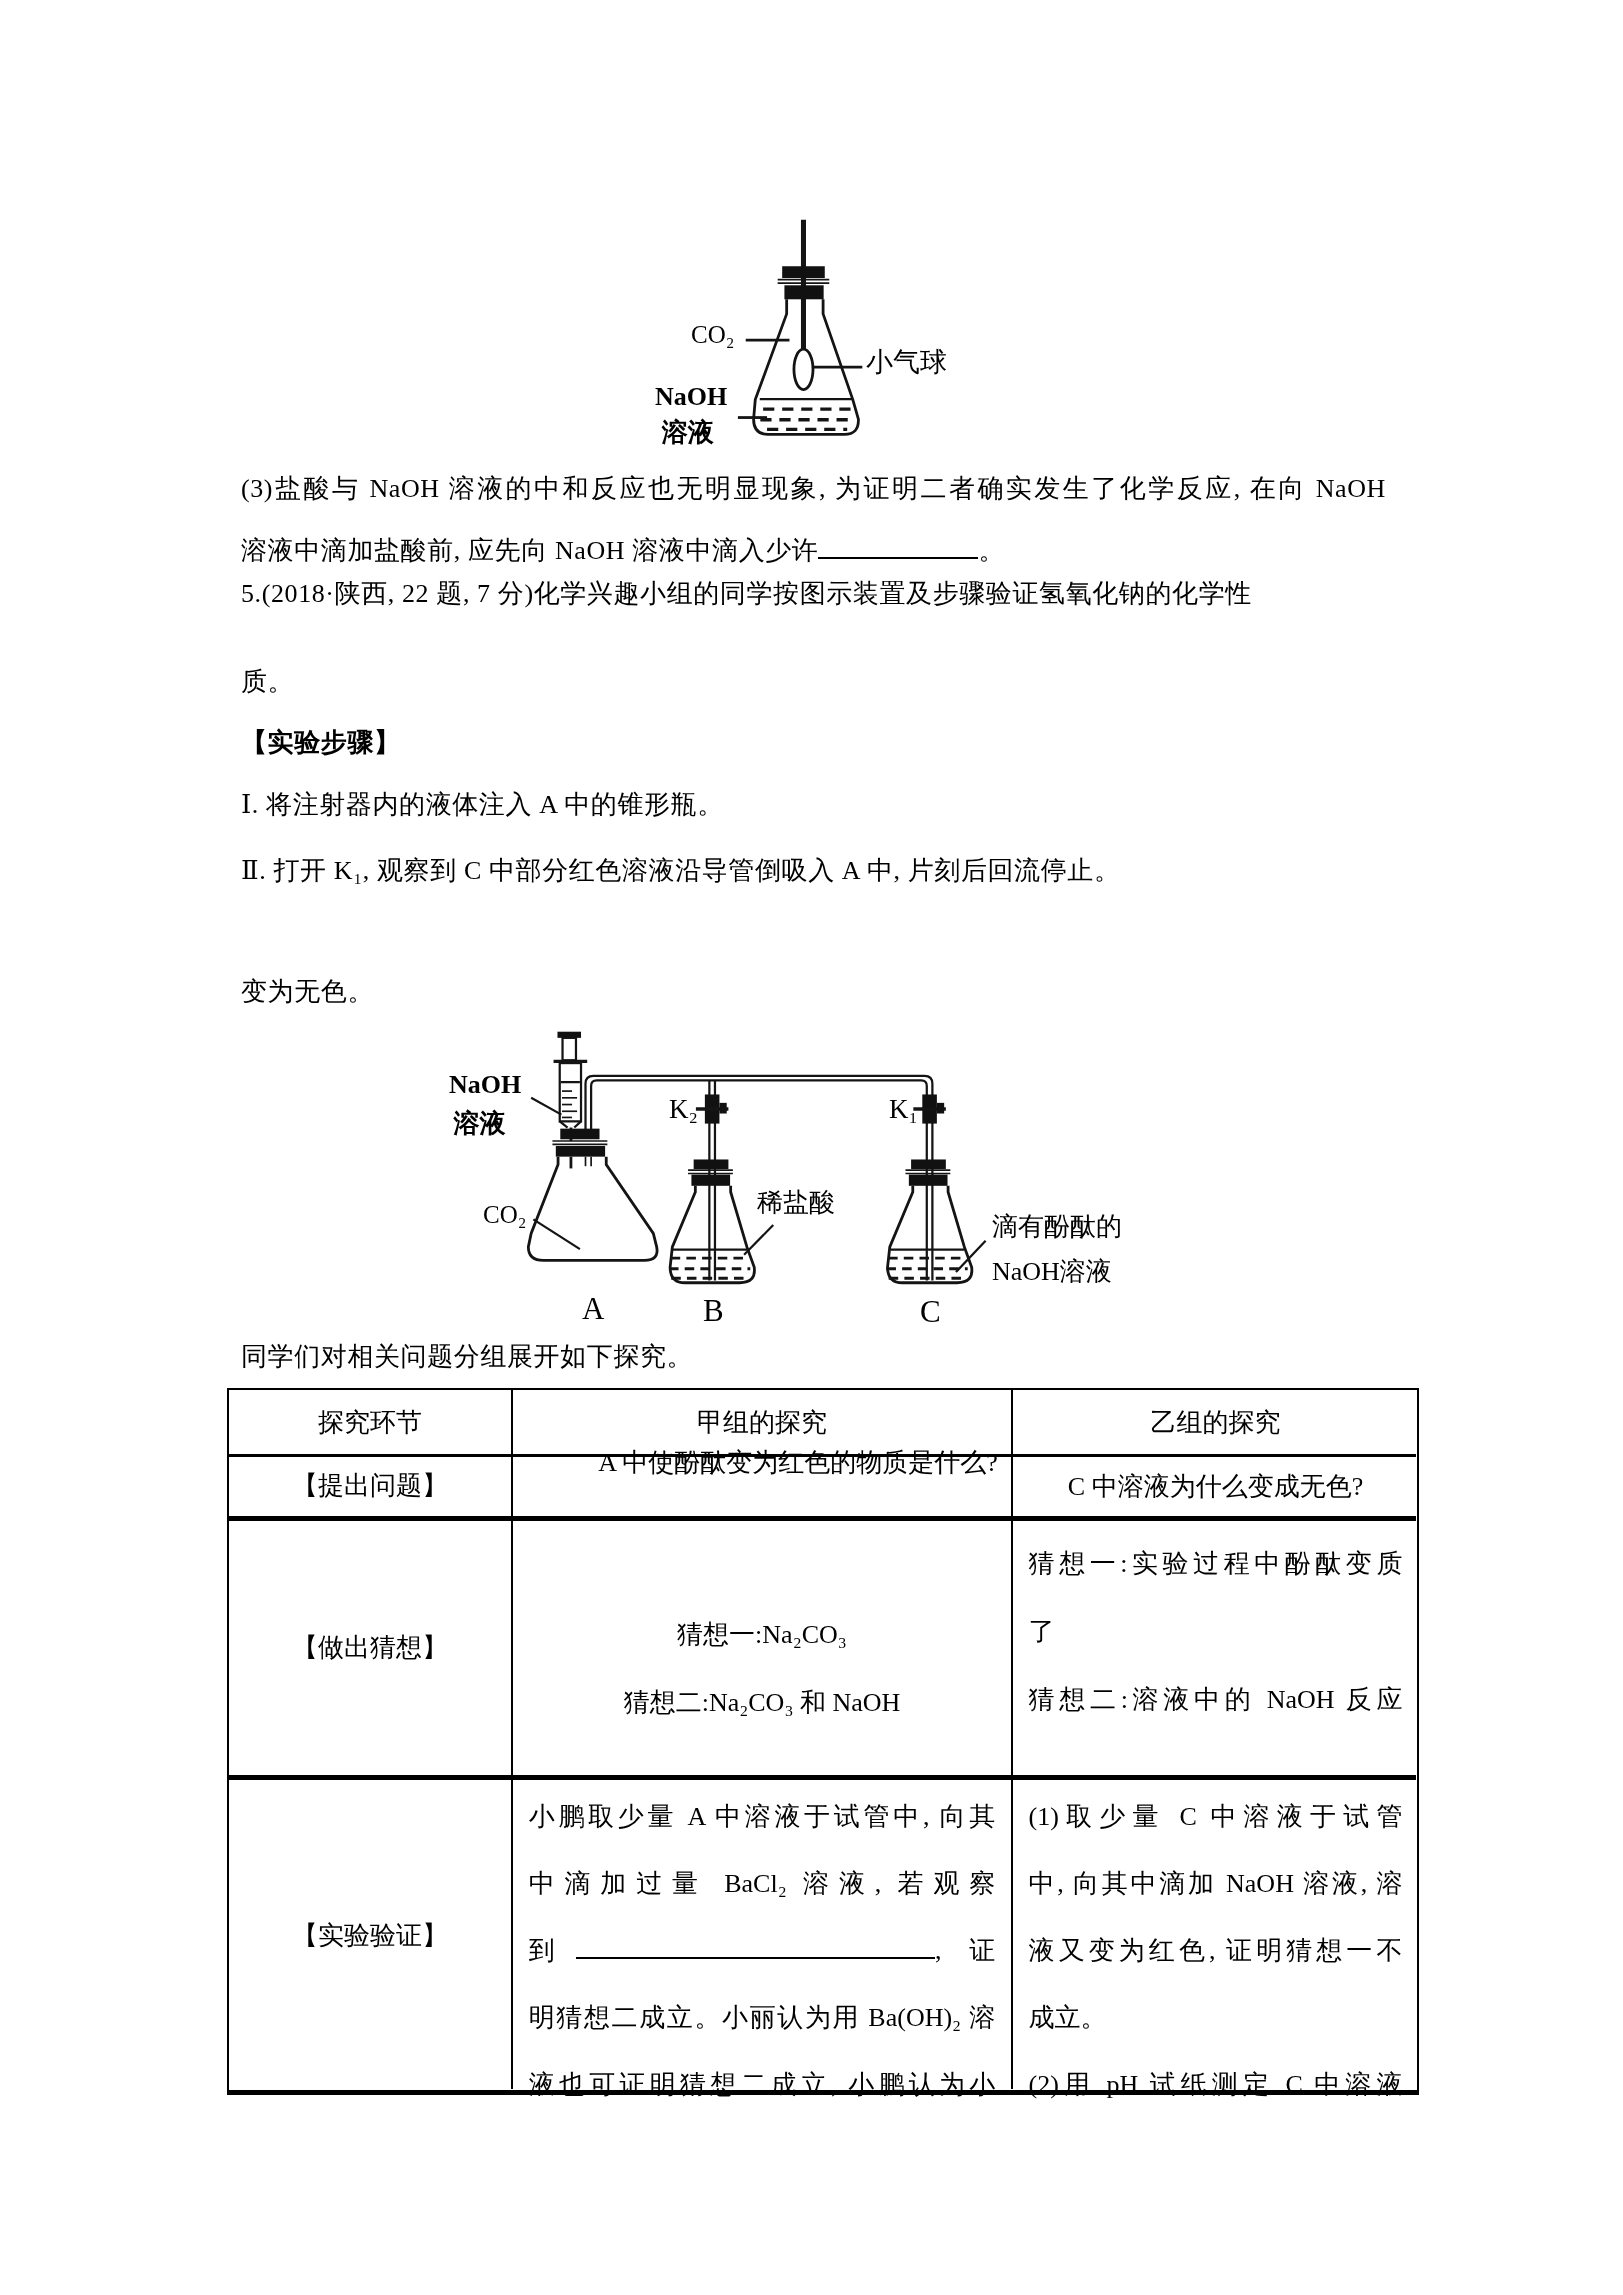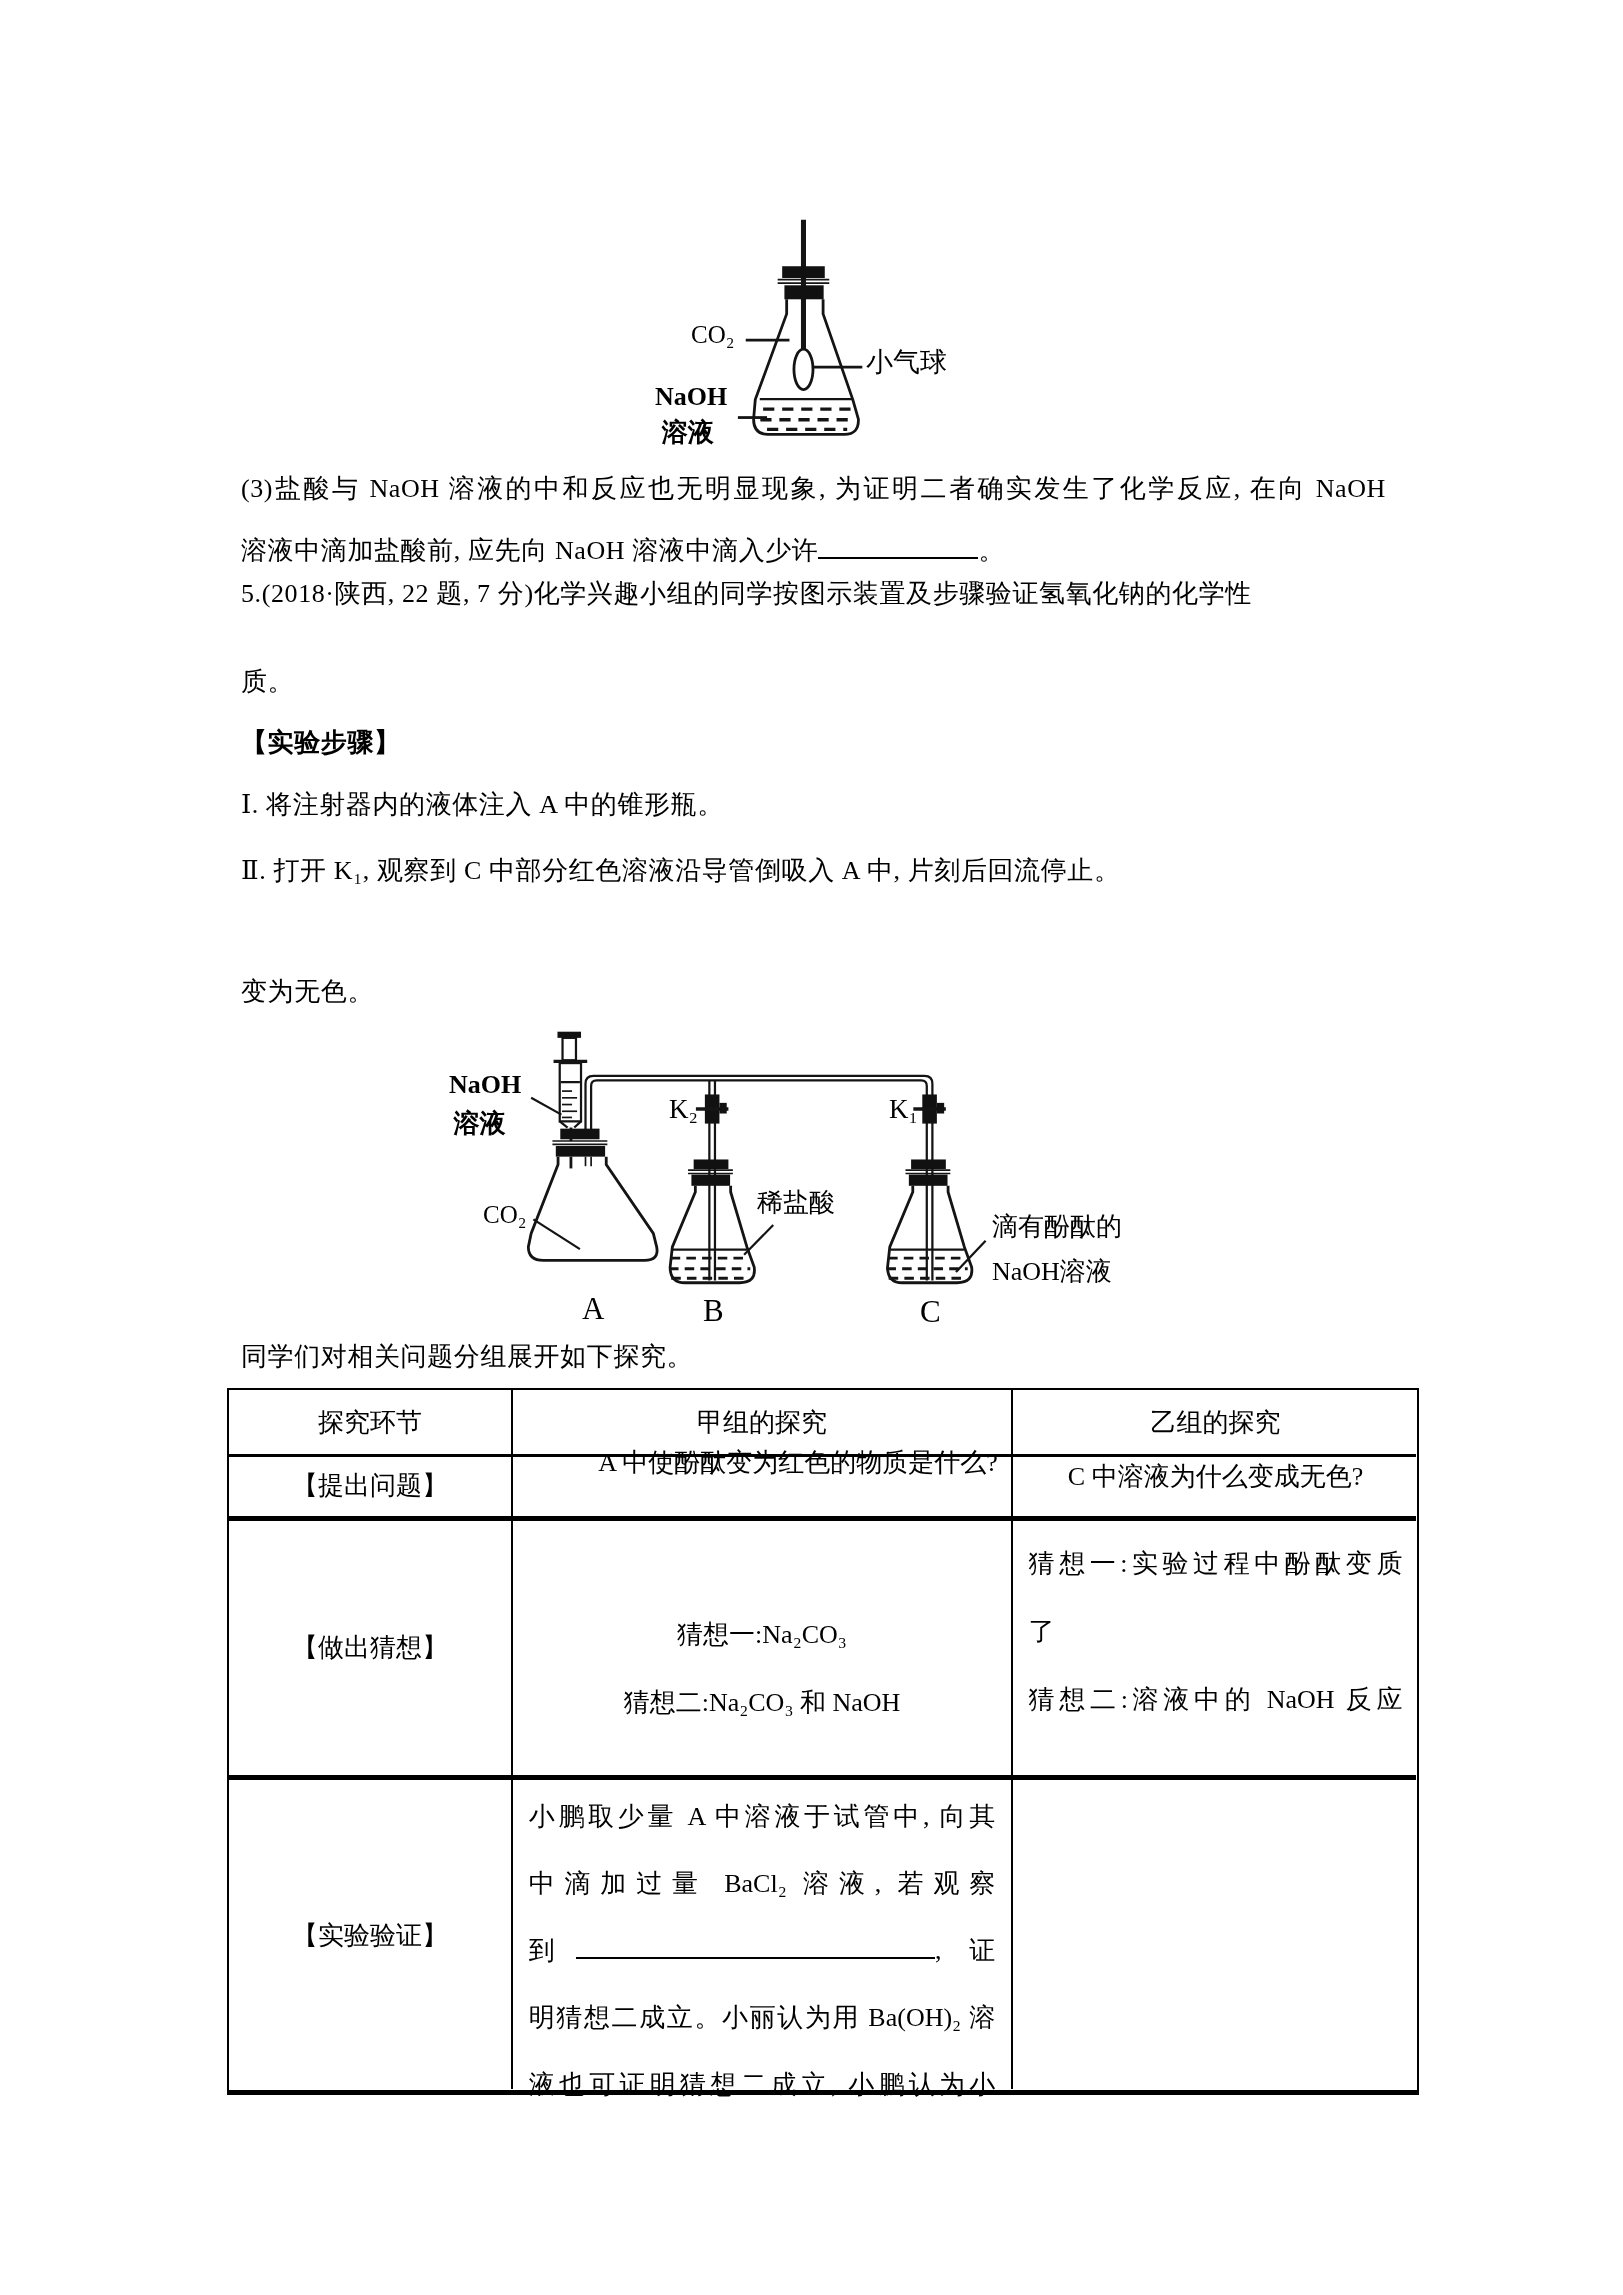--- a/index.html
+++ b/index.html
@@ -163,37 +163,44 @@
     <div class="tb" style="left:0; top:64px; width:1187px; height:2.8px;"></div>
     <div class="tb" style="left:0; top:126px; width:1187px; height:5px;"></div>
     <div class="tb" style="left:0; top:385px; width:1187px; height:5px;"></div>
 
     <div class="cell cc" style="left:0; top:0; width:282px; height:64px;border-radius:27px;">探究环节</div>
     <div class="cell cc" style="left:284px; top:0; width:498px; height:64px;">甲组的探究</div>
     <div class="cell cc" style="left:785px; top:0; width:403px; height:64px;">乙组的探究</div>
 
     <div class="cell cc" style="left:0; top:67px; width:282px; height:56px;">【提出问题】</div>
     <div class="cell cc" style="left:284px; top:50px; width:498px; height:45px;margin-left:36px;">A 中使酚酞变为红色的物质是什么?</div>
-    <div class="cell cc" style="left:785px; top:57px; width:403px; height:59px;">C 中溶液为什么变成无色?</div>
+    <div class="cell cc" style="left:785px; top:67px; width:403px; height:59px;">C 中溶液为什么变成无色?</div>
 
     <div class="cell cc" style="left:0; top:131px; width:282px; height:253px;">【做出猜想】</div>
     <div class="cell" style="left:284px; top:131px; width:498px; height:253px; padding-top:80px;">
       <div class="tl tc">猜想一:Na₂CO₃</div>
       <div class="tl tc">猜想二:Na₂CO₃ 和 NaOH</div>
     </div>
     <div class="cell" style="left:785px; top:131px; width:403px; height:253px; padding:9px 14.6px 0;">
       <div class="tl tj">猜想一:实验过程中酚酞变质</div>
       <div class="tl">了</div>
       <div class="tl tj">猜想二:溶液中的 NaOH 反应</div>
     </div>
 
     <div class="cell cc" style="left:0; top:390px; width:282px; height:310px;">【实验验证】</div>
     <div class="cell" style="left:284px; top:390px; width:498px; height:310px; padding:3.4px 15.7px 0;">
       <div class="tlv tj">小鹏取少量 A 中溶液于试管中, 向其</div>
       <div class="tlv tj">中滴加过量 BaCl₂ 溶液, 若观察</div>
       <div class="tlv tj"><span>到</span><span class="blank blank-l"></span><span>, 证</span></div>
       <div class="tlv tj">明猜想二成立。小丽认为用 Ba(OH)₂ 溶</div>
       <div class="tlv tj">液也可证明猜想二成立, 小鹏认为小</div>
     </div>
+    <div class="cell" style="left:785px; top:390px; width:403px; height:310px; padding:3.4px 14.6px 0;">
+      <div class="tlv tj">(1)取少量 C 中溶液于试管</div>
+      <div class="tlv tj">中, 向其中滴加 NaOH 溶液, 溶</div>
+      <div class="tlv tj">液又变为红色, 证明猜想一不</div>
+      <div class="tlv">成立。</div>
+      <div class="tlv tj">(2)用 pH 试纸测定 C 中溶液</div>
+    </div>
   </div>
 
 </div>
 
 
 </body></html>

